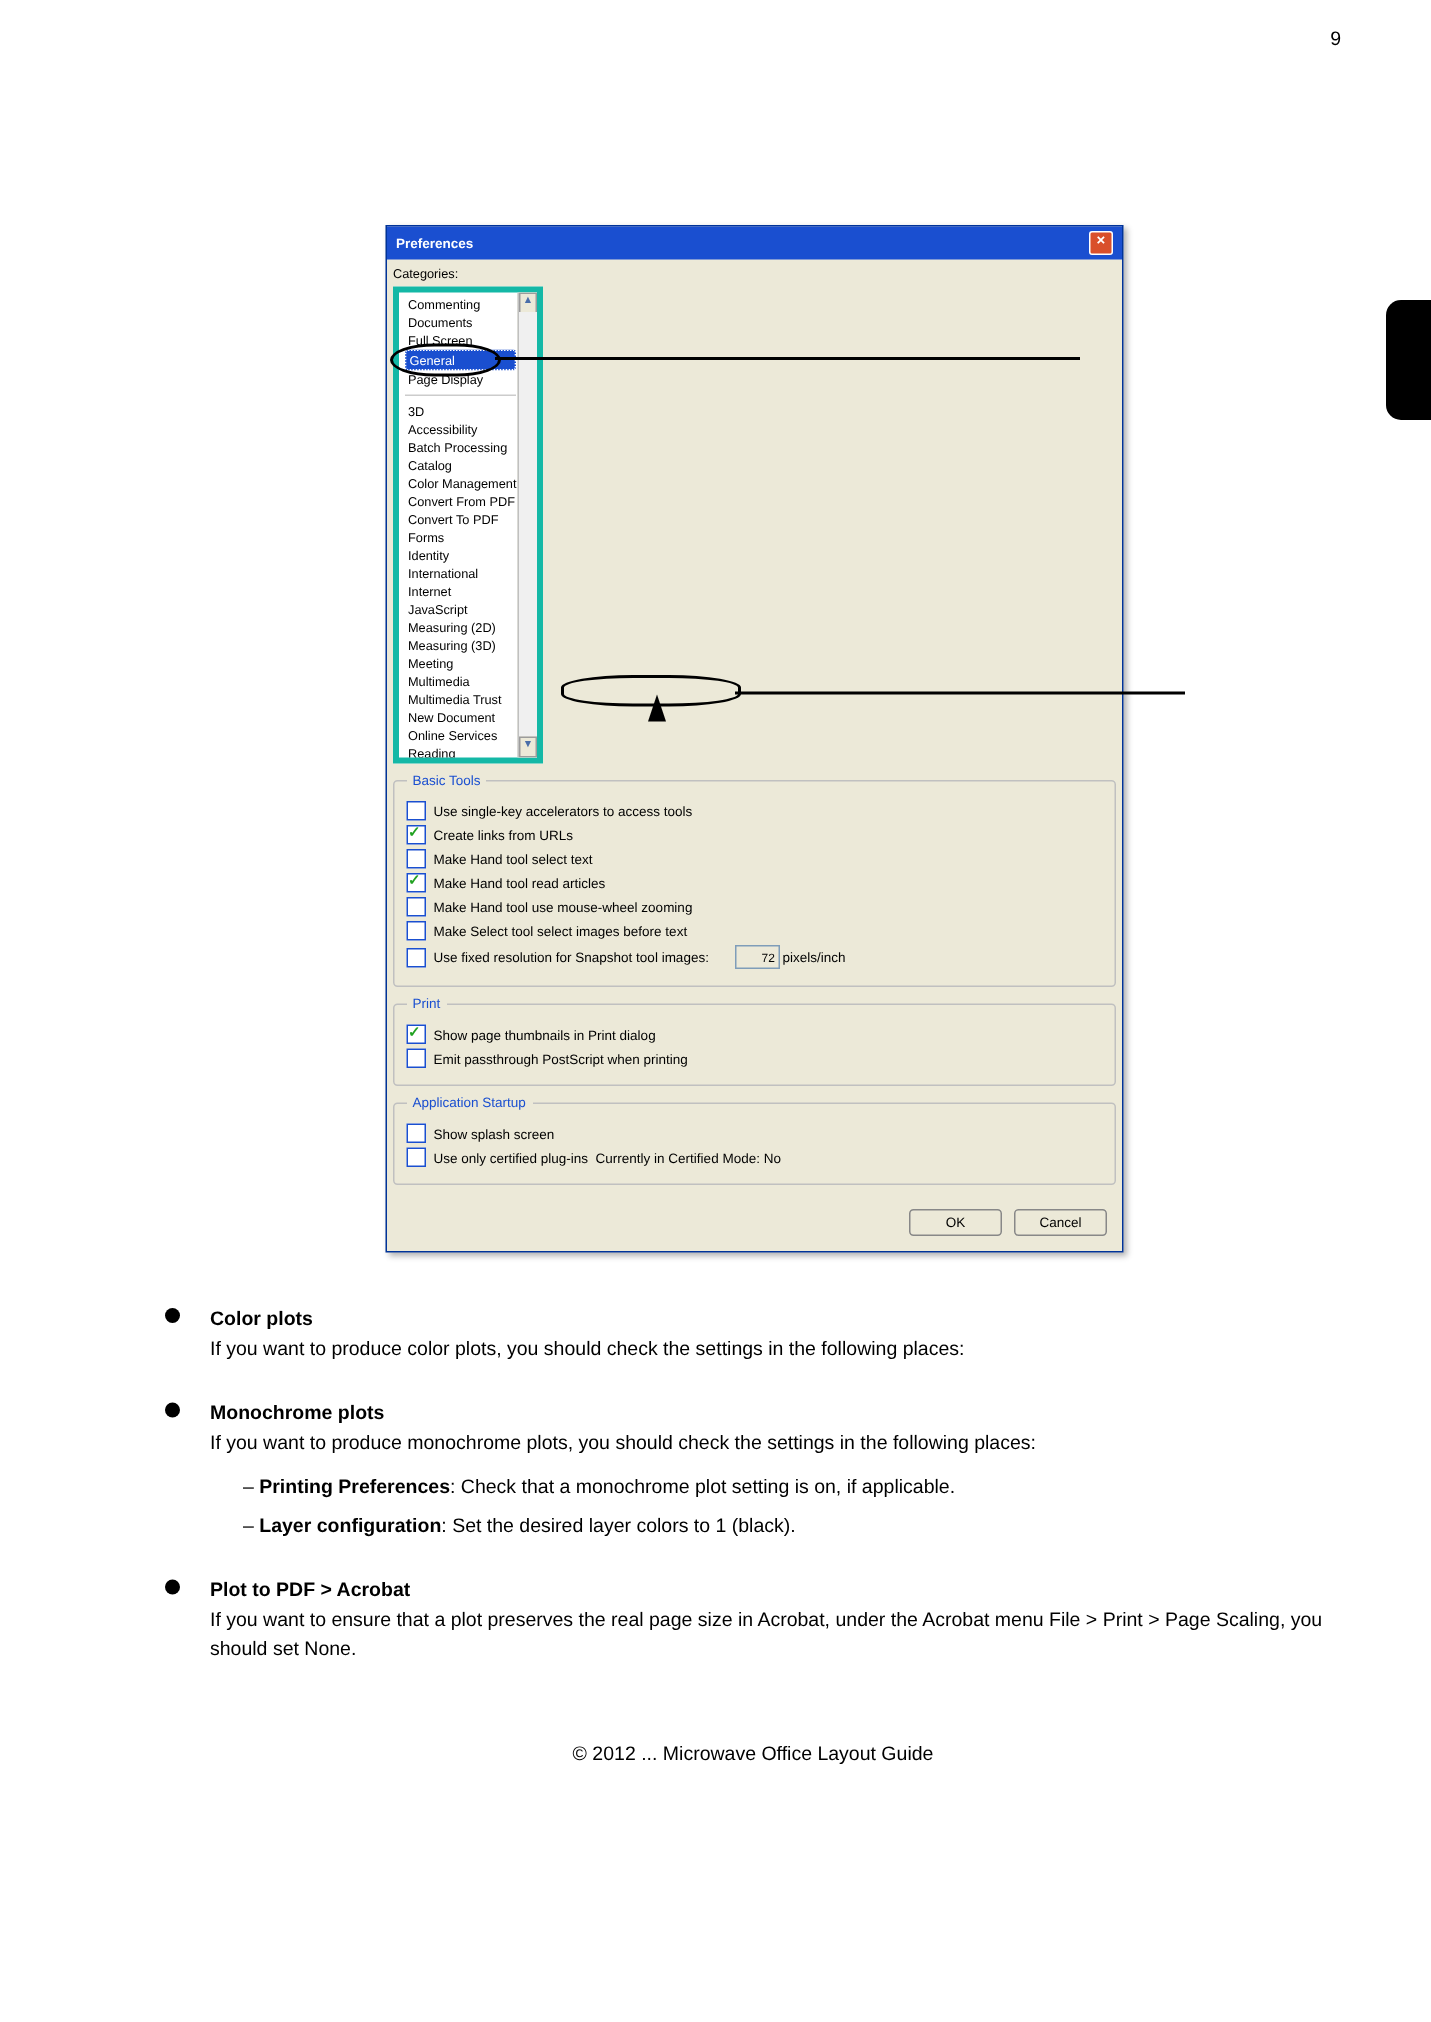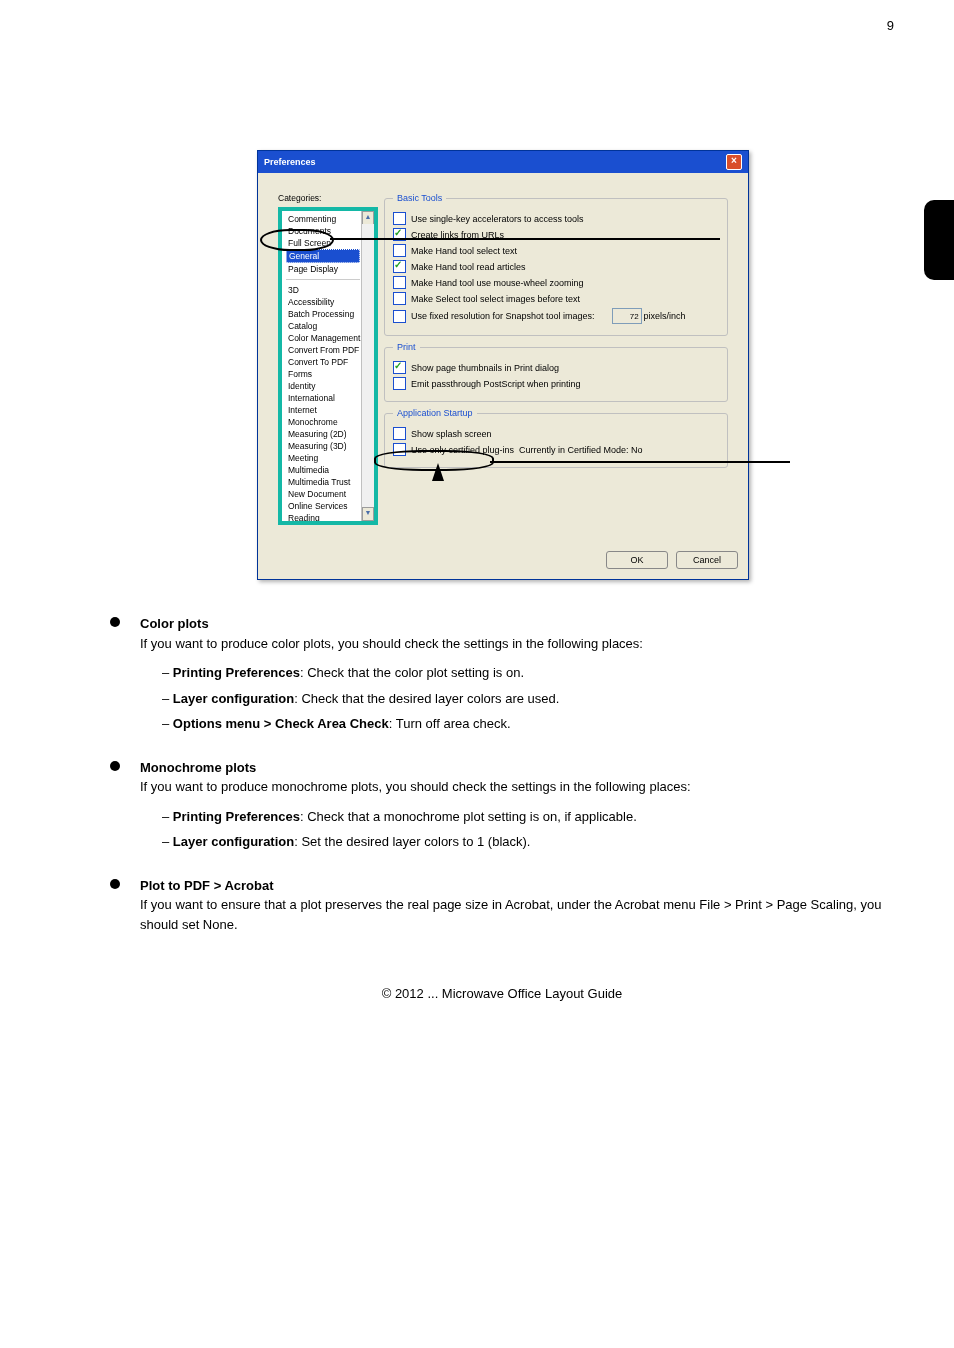--- a/index.html
+++ b/index.html
@@ -53,22 +53,23 @@
     border: 1px solid #fff;
     color: #fff;
     font-weight: bold;
     font-size: 10px;
     line-height: 12px;
     text-align: center;
     border-radius: 2px;
   }
   .dialog-body {
     display: flex;
-    padding: 20px;
+    padding: 4px;
     gap: 6px;
+    flex-direction: column;
   }
   .left-col {
     width: 100px;
     font-size: 8.5px;
   }
   .cat-label {
     margin-bottom: 4px;
   }
   .cat-list {
     border: 4px solid #14b8a6;
@@ -305,21 +306,21 @@
                 <div class="cat-item">Accessibility</div>
                 <div class="cat-item">Batch Processing</div>
                 <div class="cat-item">Catalog</div>
                 <div class="cat-item">Color Management</div>
                 <div class="cat-item">Convert From PDF</div>
                 <div class="cat-item">Convert To PDF</div>
                 <div class="cat-item">Forms</div>
                 <div class="cat-item">Identity</div>
                 <div class="cat-item">International</div>
                 <div class="cat-item">Internet</div>
-                <div class="cat-item">Monochrome</div>
+                <div class="cat-item">JavaScript</div>
                 <div class="cat-item">Measuring (2D)</div>
                 <div class="cat-item">Measuring (3D)</div>
                 <div class="cat-item">Meeting</div>
                 <div class="cat-item">Multimedia</div>
                 <div class="cat-item">Multimedia Trust</div>
                 <div class="cat-item">New Document</div>
                 <div class="cat-item">Online Services</div>
                 <div class="cat-item">Reading</div>
               </div>
             <div class="cat-scroll">
@@ -405,25 +406,20 @@
         <button class="btn">OK</button>
         <button class="btn">Cancel</button>
       </div>
     </div>
   </div>
 
   <div class="body-text">
     <ul class="bullet-list" id="bullets">
         <li>
           <div><b>Color plots</b><br>If you want to produce color plots, you should check the settings in the following places:</div>
-          <ul class="sub-list">
-            <li>– <b>Printing Preferences</b>: Check that the color plot setting is on.</li>
-            <li>– <b>Layer configuration</b>: Check that the desired layer colors are used.</li>
-            <li>– <b>Options menu &gt; Check Area Check</b>: Turn off area check.</li>
-          </ul>
         </li>
         <li>
           <div><b>Monochrome plots</b><br>If you want to produce monochrome plots, you should check the settings in the following places:</div>
           <ul class="sub-list">
             <li>– <b>Printing Preferences</b>: Check that a monochrome plot setting is on, if applicable.</li>
             <li>– <b>Layer configuration</b>: Set the desired layer colors to 1 (black).</li>
           </ul>
         </li>
         <li>
           <div><b>Plot to PDF &gt; Acrobat</b><br>If you want to ensure that a plot preserves the real page size in Acrobat, under the Acrobat menu File &gt; Print &gt; Page Scaling, you should set None.</div>

